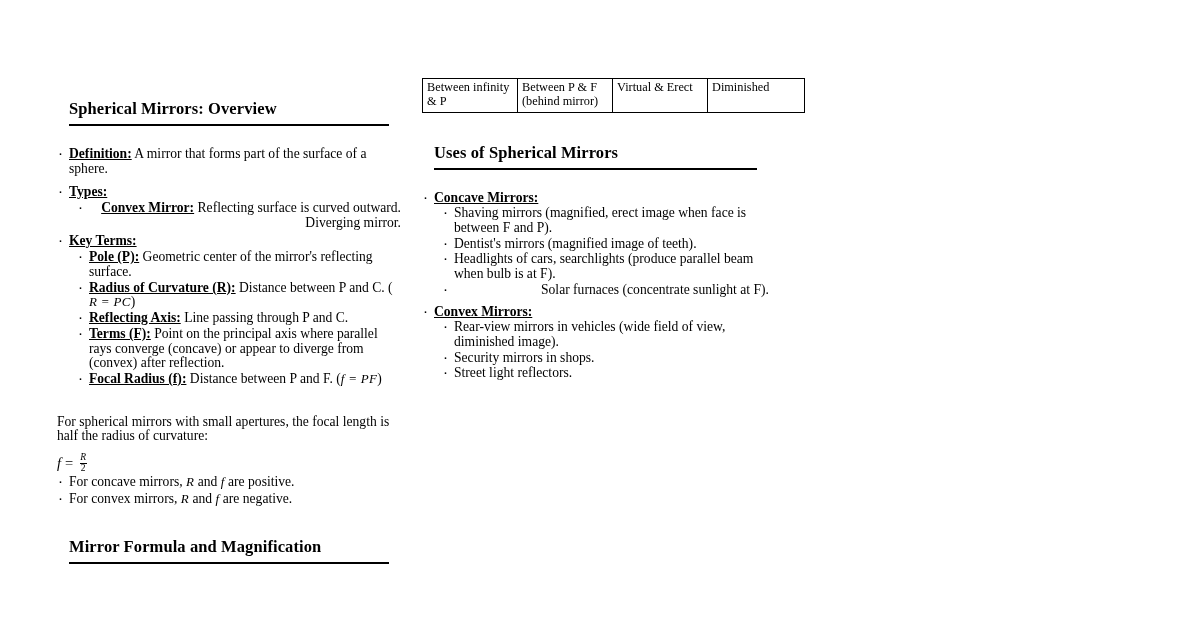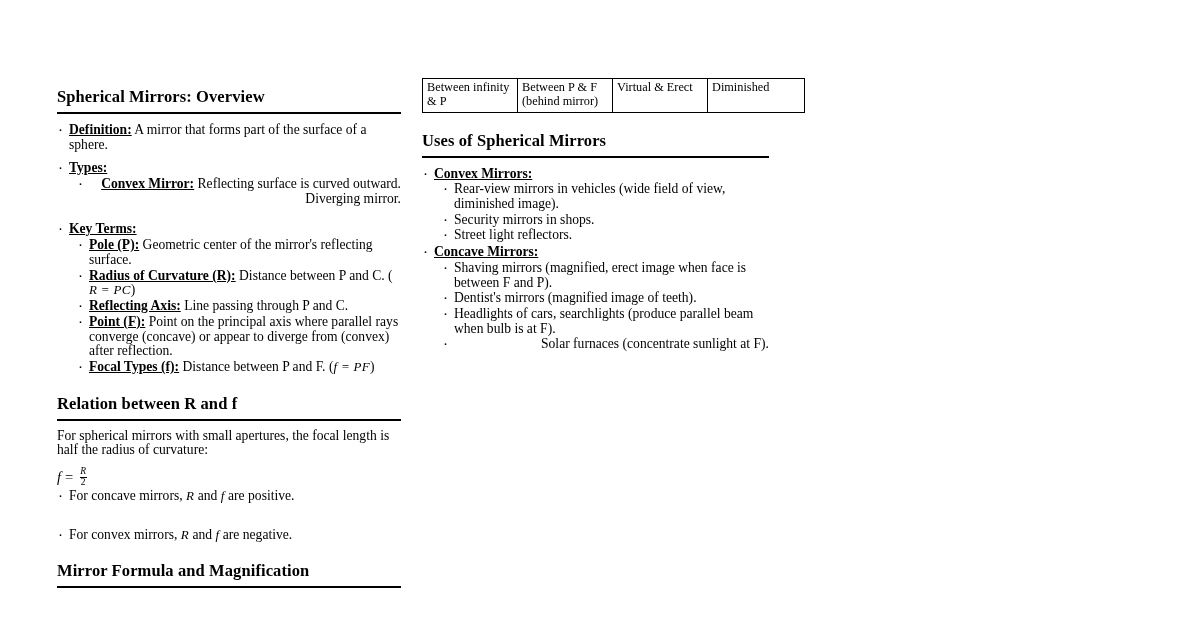--- a/index.html
+++ b/index.html
@@ -37,21 +37,21 @@
     left: 422px;
     top: 78px;
     width: 347px;
   }
 
   
   h2.section {
     font-family: "Liberation Serif", "DejaVu Serif", serif;
     font-size: 16.5px;
     font-weight: bold;
-    margin: 0;
+    margin: 12px;
     padding: 0 0 5px 0;
     border-bottom: 2px solid #000;
     letter-spacing: 0.1px;
     line-height: 1.15;
   }
 
   
   .gap-after-head { height: 9px; }
 
   
@@ -175,21 +175,21 @@
 
     <h2 class="section">Spherical Mirrors: Overview</h2>
     <div class="gap-after-head"></div>
 
     <ul class="lvl1">
 
       <li style="margin-bottom:9px;">
         <b>Definition:</b><span> A mirror that forms part of the surface of a sphere.</span>
       </li>
 
-      <li style="margin-bottom:16px;">
+      <li style="margin-bottom:4px;">
         <b>Types:</b>
         <ul class="lvl2">
           <li class="spaced-sm">
             <b>Convex Mirror:</b><span> Reflecting surface is curved outward. Diverging mirror.</span>
           </li>
         </ul>
       </li>
 
       <li>
         <b>Key Terms:</b>
@@ -198,50 +198,49 @@
             <b>Pole (P):</b><span> Geometric center of the mirror's reflecting surface.</span>
           </li>
           <li>
             <b>Radius of Curvature (R):</b><span> Distance between P and C. (</span><br>
             <span class="math">R = PC</span><span>)</span>
           </li>
           <li>
             <b>Reflecting Axis:</b><span> Line passing through P and C.</span>
           </li>
           <li>
-            <b>Point (F):</b><span> Point on the principal axis where parallel rays converge (concave) or appear to diverge from (convex) after reflection.</span>
-          </li>
-          <li>
-            <b>Focal Types (f):</b><span> Distance between P and F. (</span><span class="math">f = PF</span><span>)</span>
+            <b>Terms (F):</b><span> Point on the principal axis where parallel rays converge (concave) or appear to diverge from (convex) after reflection.</span>
+          </li>
+          <li>
+            <b>Focal Radius (f):</b><span> Distance between P and F. (</span><span class="math">f = PF</span><span>)</span>
           </li>
         </ul>
       </li>
 
     </ul>
 
     <div style="height:18px;"></div>
 
-    <h2 class="section">Relation between R and f</h2>
     <div style="height:8px;"></div>
 
     <p class="body">For spherical mirrors with small apertures, the focal length is half the radius of curvature:</p>
 
     <div style="height:9px;"></div>
 
     <div class="math-display">
       <span class="mvar">f</span>
         <span class="op" style="font-style:normal;padding:0 4px;">=</span>
         <span class="frac">
         <span class="num">R</span>
         <span class="den">2</span>
       </span>
     </div>
 
     <ul class="lvl1" style="margin-top:2px;">
-      <li style="margin-bottom:24px;">
+      <li style="margin-bottom:2px;">
         <span>For concave mirrors, </span><span class="math">R</span><span> and </span><span class="math">f</span><span> are positive.</span>
       </li>
       <li>
         <span>For convex mirrors, </span><span class="math">R</span><span> and </span><span class="math">f</span><span> are negative.</span>
       </li>
     </ul>
 
     <div style="height:18px;"></div>
 
     <h2 class="section">Mirror Formula and Magnification</h2>
@@ -261,36 +260,36 @@
       </tbody>
     </table>
 
     <div style="height:19px;"></div>
 
     <h2 class="section">Uses of Spherical Mirrors</h2>
     <div style="height:9px;"></div>
 
     <ul class="lvl1">
 
-      <li>
-        <b>Convex Mirrors:</b>
-        <ul class="lvl2">
-          <li>Rear-view mirrors in vehicles (wide field of view, diminished image).</li>
-          <li>Security mirrors in shops.</li>
-          <li>Street light reflectors.</li>
-        </ul>
-      </li>
-
       <li style="margin-bottom:7px;">
         <b>Concave Mirrors:</b>
         <ul class="lvl2">
           <li>Shaving mirrors (magnified, erect image when face is between F and P).</li>
           <li>Dentist's mirrors (magnified image of teeth).</li>
           <li>Headlights of cars, searchlights (produce parallel beam when bulb is at F).</li>
           <li class="spaced-sm">Solar furnaces (concentrate sunlight at F).</li>
         </ul>
       </li>
 
+      <li>
+        <b>Convex Mirrors:</b>
+        <ul class="lvl2">
+          <li>Rear-view mirrors in vehicles (wide field of view, diminished image).</li>
+          <li>Security mirrors in shops.</li>
+          <li>Street light reflectors.</li>
+        </ul>
+      </li>
+
     </ul>
 
   </div>
 
 </div>
 
 </body></html>

